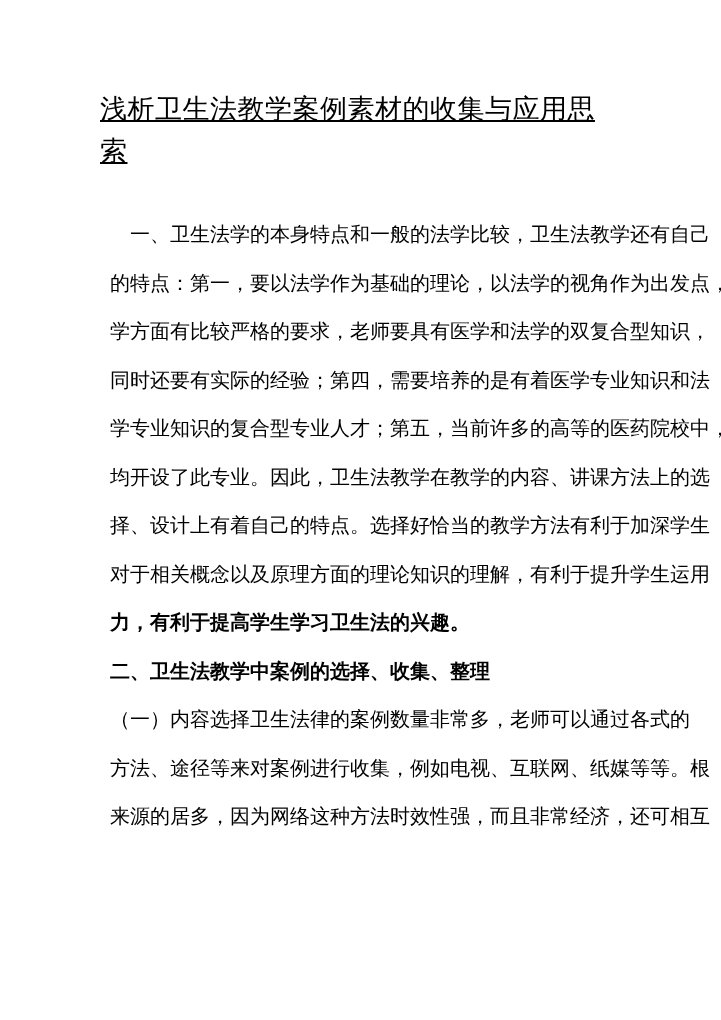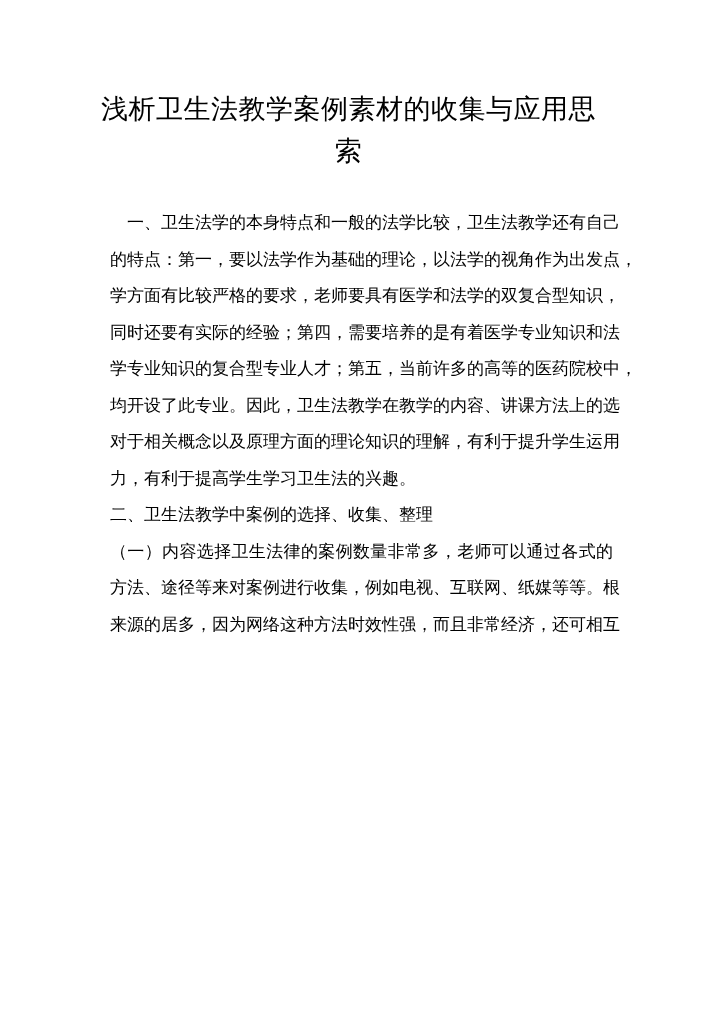--- a/index.html
+++ b/index.html
@@ -1,41 +1,42 @@
 <!DOCTYPE html>
 <html><head>
 <meta charset="utf-8">
 <style>
   html, body { margin: 0; padding: 0; background: #ffffff; }
   body { width: 721px; height: 1020px; overflow: hidden; position: relative;
          font-family: "DejaVu Serif", "Liberation Serif", serif; color: #000; }
   .page { position: absolute; left: 0; top: 0; width: 721px; height: 1020px; background: #fff; }
-  .title { position: absolute; left: 88px; top: 88px; width: 521px; text-align: center;
-           font-size: 27px; line-height: 42px; letter-spacing: 0.5px; }
+  .title { position: absolute; left: 100px; top: 88px; width: 521px; 
+           font-size: 27px; line-height: 42px; letter-spacing: 0.5px; text-decoration: underline; }
   .body { position: absolute; left: 110px; top: 204px; width: 503px; }
-  .line { display: block; height: 36.5px; line-height: 36.5px; font-size: 17px;
-          white-space: nowrap; text-align-last: justify; text-align: justify; }
-  .line.last { text-align-last: left; }
+  .line { display: block; height: 36.5px; line-height: 36.5px; font-size: 20px;
+          white-space: nowrap; text-align-last: justify; text-align: justify; margin-top: 12px; }
+  .line.last { text-align-last: left; font-weight: bold; }
 </style>
 </head>
 <body>
 
 <div class="page">
   <div class="title">
     <div>浅析卫生法教学案例素材的收集与应用思</div>
     <div>索</div>
   </div>
 
   <div class="body">
     <span class="line">　一、卫生法学的本身特点和一般的法学比较，卫生法教学还有自己</span>
     <span class="line">的特点：第一，要以法学作为基础的理论，以法学的视角作为出发点，</span>
     <span class="line">学方面有比较严格的要求，老师要具有医学和法学的双复合型知识，</span>
     <span class="line">同时还要有实际的经验；第四，需要培养的是有着医学专业知识和法</span>
     <span class="line">学专业知识的复合型专业人才；第五，当前许多的高等的医药院校中，</span>
     <span class="line">均开设了此专业。因此，卫生法教学在教学的内容、讲课方法上的选</span>
+    <span class="line">择、设计上有着自己的特点。选择好恰当的教学方法有利于加深学生</span>
     <span class="line">对于相关概念以及原理方面的理论知识的理解，有利于提升学生运用</span>
     <span class="line last">力，有利于提高学生学习卫生法的兴趣。</span>
     <span class="line last"> 二、卫生法教学中案例的选择、收集、整理</span>
     <span class="line">（一）内容选择卫生法律的案例数量非常多，老师可以通过各式的</span>
     <span class="line">方法、途径等来对案例进行收集，例如电视、互联网、纸媒等等。根</span>
     <span class="line">来源的居多，因为网络这种方法时效性强，而且非常经济，还可相互</span>
   </div>
 </div>
 
 </body></html>

